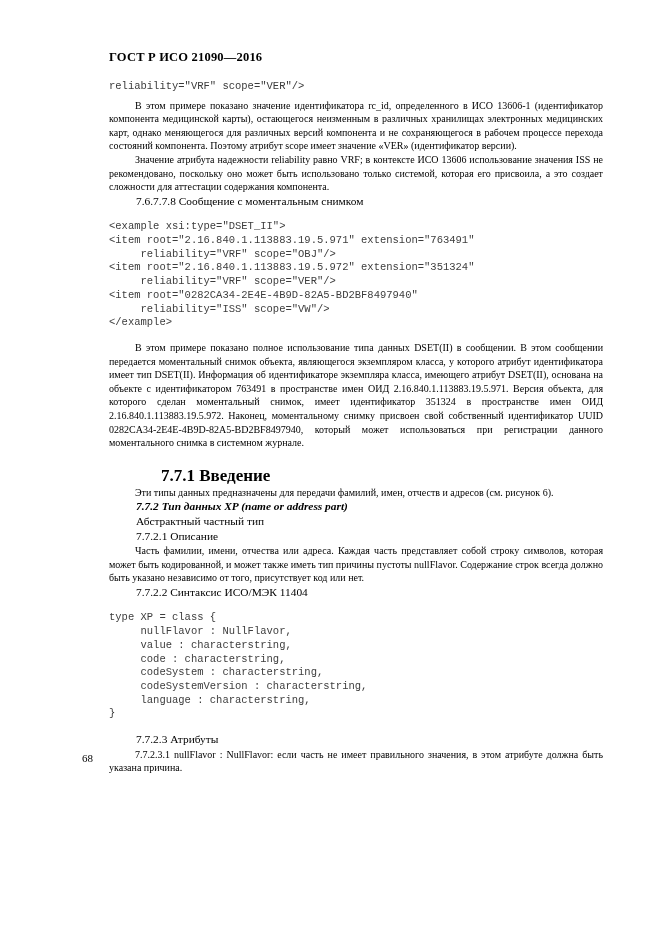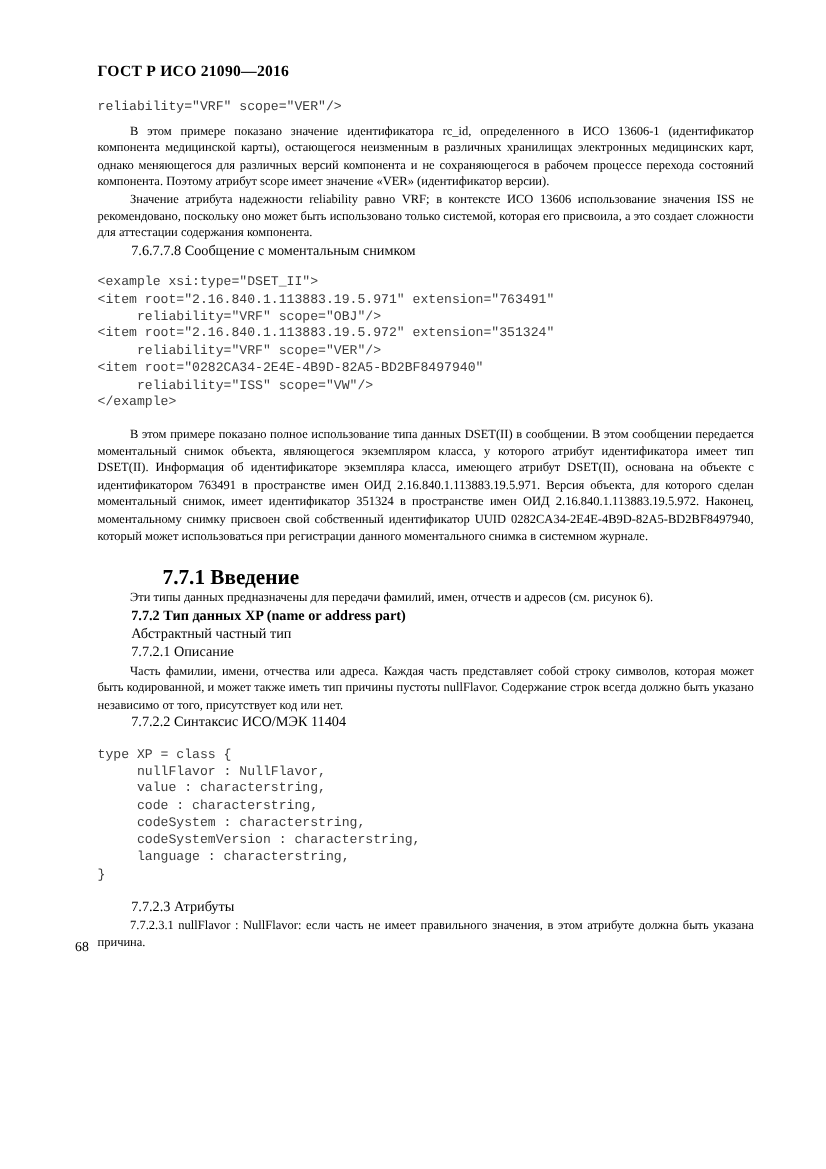--- a/index.html
+++ b/index.html
@@ -13,21 +13,21 @@
     font-family: "Liberation Serif", serif;
     color: #000000;
     position: relative;
     overflow: hidden;
   }
   .page {
     position: relative;
     width: 661px;
     height: 782px;
     box-sizing: border-box;
-    padding: 0 58px 0 78px;
+    padding: 0 58px 0 109px;
   }
   .header {
     font-family: "Liberation Serif", serif;
     font-weight: bold;
     font-size: 12.5px;
     letter-spacing: 0.2px;
     padding-top: 50px;
     margin-bottom: 15px;
   }
   .mono {
@@ -44,21 +44,21 @@
     margin: 0;
     text-indent: 26px;
     hyphens: auto;
   }
   .sec {
     font-size: 11.4px;
     line-height: 13.6px;
     margin: 1px;
     text-indent: 26px;
   }
-  .sec.bold { font-weight: bold; }
+  .sec.bold { font-weight: bold; font-style: italic; }
   .sec-title-big {
     font-size: 11.8px;
     font-weight: bold;
     text-indent: 52px;
     margin: 0;
   }
   .sec-title-mid {
     font-size: 17px;
     font-weight: bold;
     text-indent: 52px;
@@ -69,21 +69,21 @@
   .code-block {
     font-family: "Liberation Mono", monospace;
     font-size: 10.5px;
     line-height: 13.7px;
     color: #3d3d3d;
     white-space: pre;
     margin: 0;
   }
   .pagenum {
     position: absolute;
-    left: 60px;
+    left: 82px;
     bottom: 18px;
     font-size: 11px;
     font-family: "Liberation Serif", serif;
   }
 </style>
 </head>
 <body>
 
 <div class="page">
 

